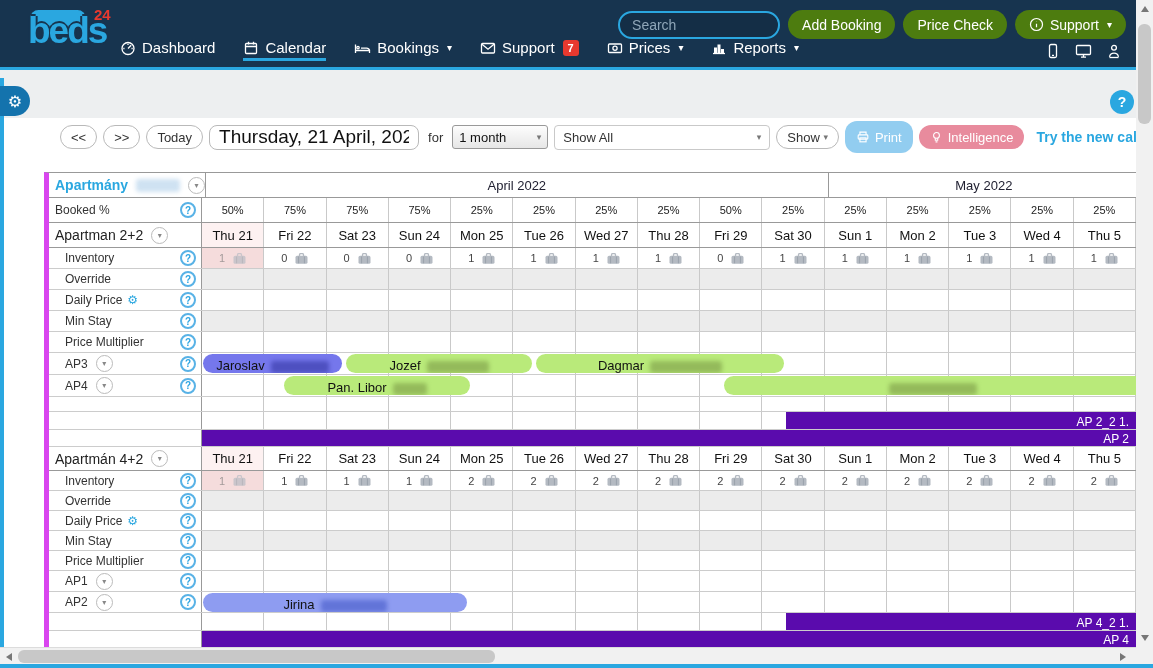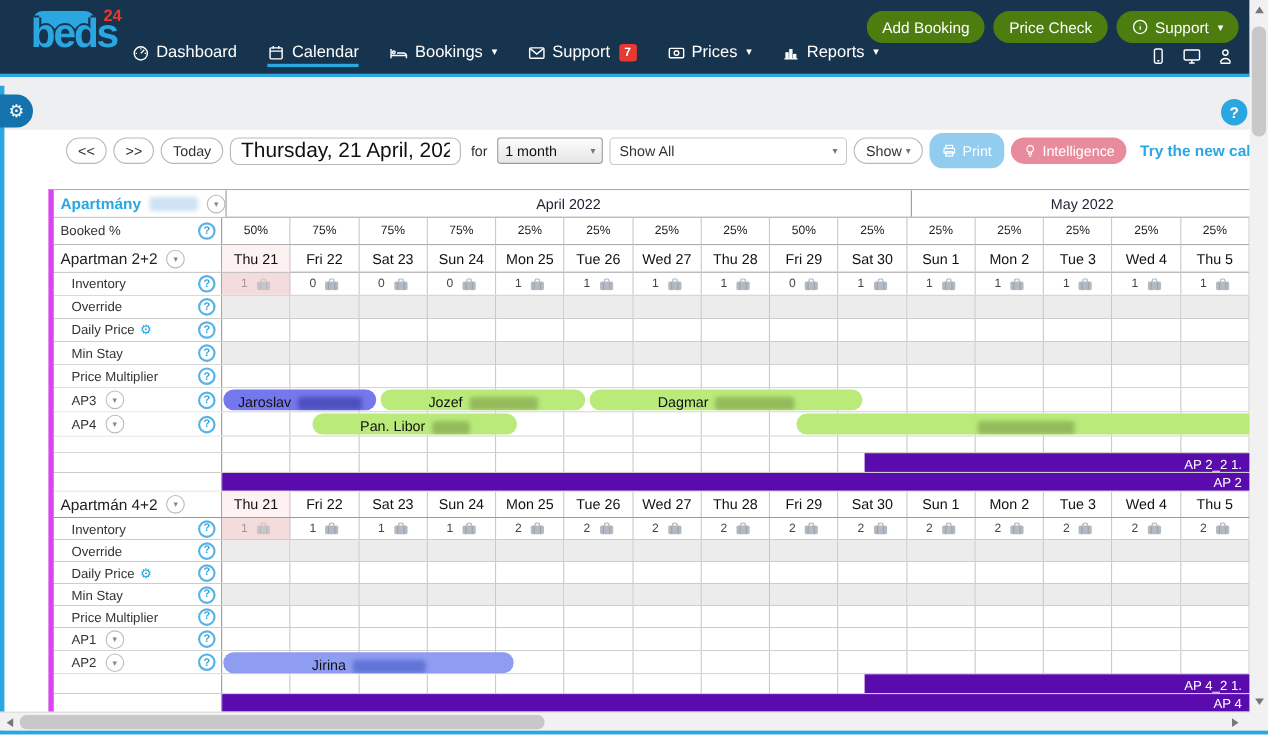--- a/index.html
+++ b/index.html
@@ -149,20 +149,21 @@
             <rect x="3.5" y="8" width="2" height="5"></rect>
             <rect x="7" y="5" width="2" height="8"></rect>
             <rect x="10.5" y="9.5" width="2" height="3.5"></rect>
           </svg>
         <span>Reports</span>
         <span class="caret-w">▾</span>
       </div>
     </div>
 
     <div class="nav-right-top">
+      <input class="search" type="text" placeholder="Search" style="">
       <button class="pill-btn">
           <span>Add Booking</span>
         </button>
       <button class="pill-btn">
           <span>Price Check</span>
         </button>
       <button class="pill-btn">
         <svg width="15" height="15" viewBox="0 0 16 16" fill="none" stroke="#fff" stroke-width="1.3">
             <circle cx="8" cy="8" r="6.4"></circle>
             <path d="M8 7.2v3.6M8 5v.4"></path>

